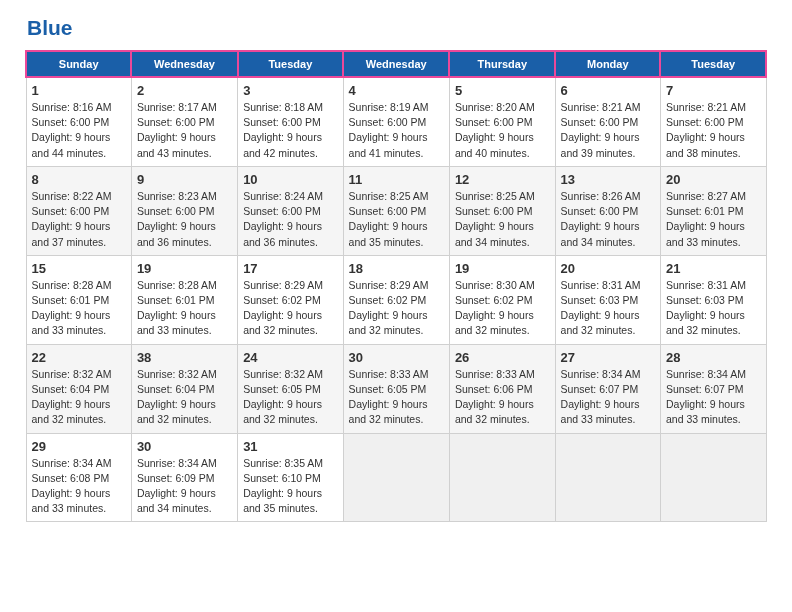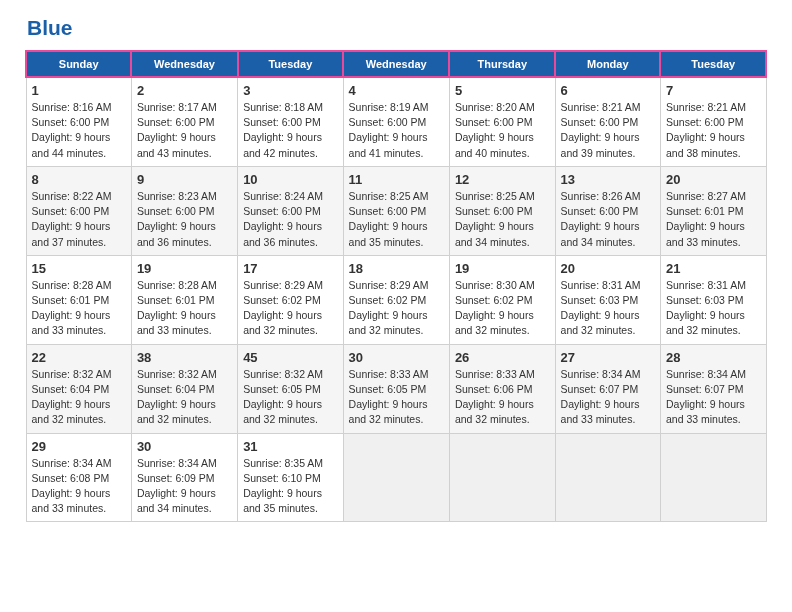--- a/index.html
+++ b/index.html
@@ -184,21 +184,21 @@
       <tr>
         <td>
           <span class="day-num">22</span>
           <div class="day-info">Sunrise: 8:32 AM<br>Sunset: 6:04 PM<br>Daylight: 9 hours<br>and 32 minutes.</div>
         </td>
         <td>
           <span class="day-num">38</span>
           <div class="day-info">Sunrise: 8:32 AM<br>Sunset: 6:04 PM<br>Daylight: 9 hours<br>and 32 minutes.</div>
         </td>
         <td>
-          <span class="day-num">45</span>
+          <span class="day-num">24</span>
           <div class="day-info">Sunrise: 8:32 AM<br>Sunset: 6:05 PM<br>Daylight: 9 hours<br>and 32 minutes.</div>
         </td>
         <td>
           <span class="day-num">30</span>
           <div class="day-info">Sunrise: 8:33 AM<br>Sunset: 6:05 PM<br>Daylight: 9 hours<br>and 32 minutes.</div>
         </td>
         <td>
           <span class="day-num">26</span>
           <div class="day-info">Sunrise: 8:33 AM<br>Sunset: 6:06 PM<br>Daylight: 9 hours<br>and 32 minutes.</div>
         </td>

